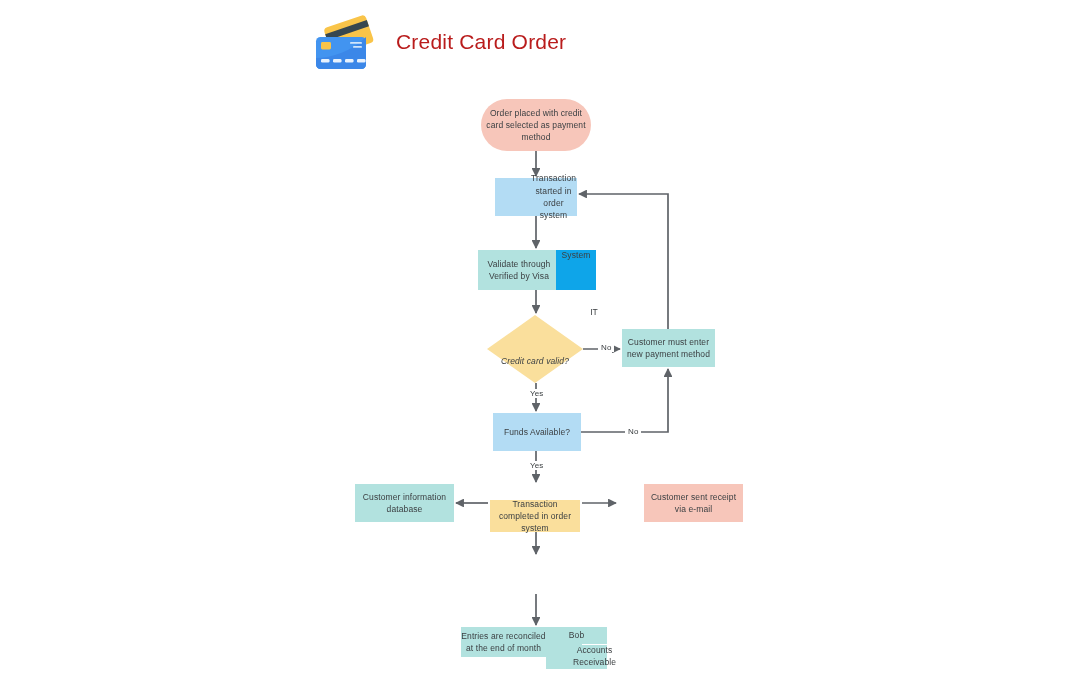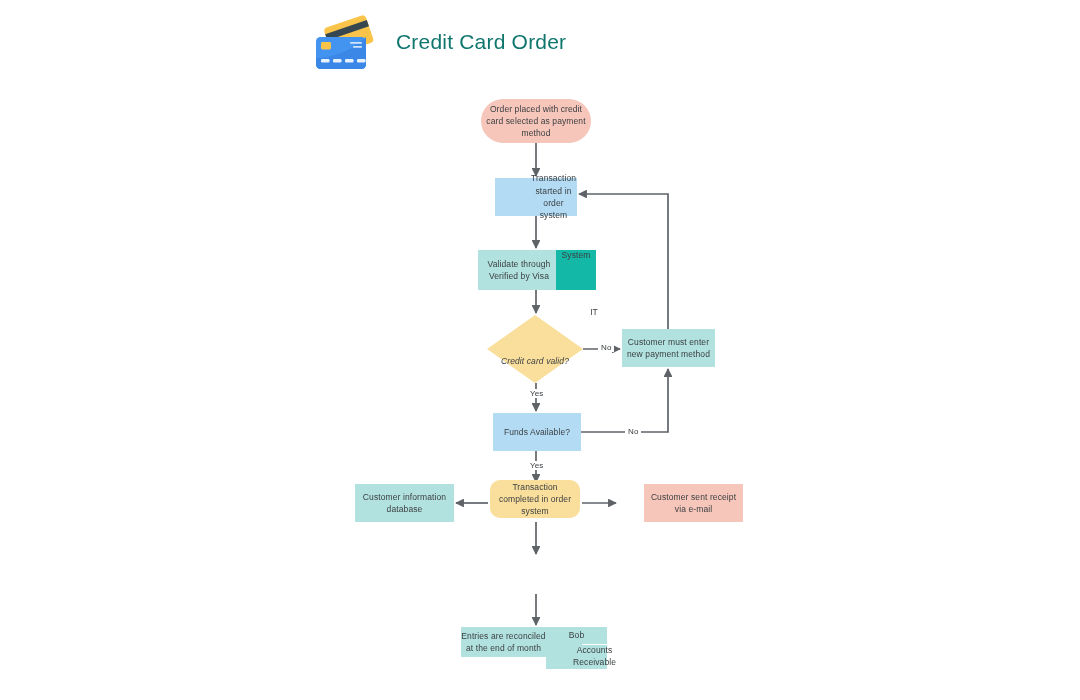--- a/index.html
+++ b/index.html
@@ -28,21 +28,21 @@
   }
   #card-icon {
     width: 70px;
     height: 56px;
     flex: 0 0 auto;
   }
   #page-title {
     font-size: 21px;
     font-weight: 400;
     letter-spacing: 0.2px;
-    color: #0f766e;
+    color: #b91c1c;
     white-space: nowrap;
   }
 
   
   #flow {
     position: absolute;
     left: 0;
     top: 0;
     width: 1080px;
     height: 700px;
@@ -201,33 +201,33 @@
       <path d="M488,503 L456,503"></path>
 
       <path d="M582,503 L616,503"></path>
 
       <path d="M536,522 L536,554"></path>
 
       <path d="M536,594 L536,625"></path>
     </g>
   </svg>
 
-  <div class="node term" style="left:481px; top:99px; width:110px; height:44px; background:#f7c6ba;">
+  <div class="node term" style="left:481px; top:99px; width:110px; height:52px; background:#f7c6ba;">
     <span>Order placed with credit card selected as payment method</span>
   </div>
 
   <div class="node" style="left:495px; top:178px; width:82px; height:38px; background:#b3dcf4;padding-left:39px;">
     <span>Transaction started in order system</span>
   </div>
 
   <div class="node split" style="left:478px; top:250px; width:118px; height:40px;border-radius:9px;">
     <div class="split-body" style="width:82px; height:40px; background:#b2e2df; font-size:8.5px;">
       <span>Validate through Verified by Visa</span>
     </div>
-    <div class="split-side" style="width:40px; height:40px; background:#14b8a6;gap:44px;">
+    <div class="split-side" style="width:40px; height:40px; background:#0ea5e9;gap:44px;">
       <div class="split-cell" style="font-size:8.5px;">
         <span>System</span>
       </div>
       <div class="split-cell" style="font-size:8.5px;">
         <span>IT</span>
       </div>
     </div>
   </div>
 
   <div class="node diamond" style="left:487px; top:315px; width:96px; height:68px;">
@@ -244,21 +244,21 @@
   </div>
 
   <div class="node" style="left:493px; top:413px; width:88px; height:38px; background:#b3dcf4;">
     <span>Funds Available?</span>
   </div>
 
   <div class="node" style="left:355px; top:484px; width:99px; height:38px; background:#b2e2df;">
     <span>Customer information database</span>
   </div>
 
-  <div class="node" style="left:490px; top:480px; width:90px; height:38px; background:#fadf9c;border-radius:10px;">
+  <div class="node" style="left:490px; top:500px; width:90px; height:32px; background:#fadf9c;">
     <span>Transaction completed in order system</span>
   </div>
 
   <div class="node" style="left:644px; top:484px; width:99px; height:38px; background:#f7c6ba;">
     <span>Customer sent receipt via e-mail</span>
   </div>
 
 
   <div class="node split" style="left:461px; top:627px; width:119px; height:42px;">
     <div class="split-body" style="width:85px; height:30px; background:#b2e2df; font-size:8.5px;">

